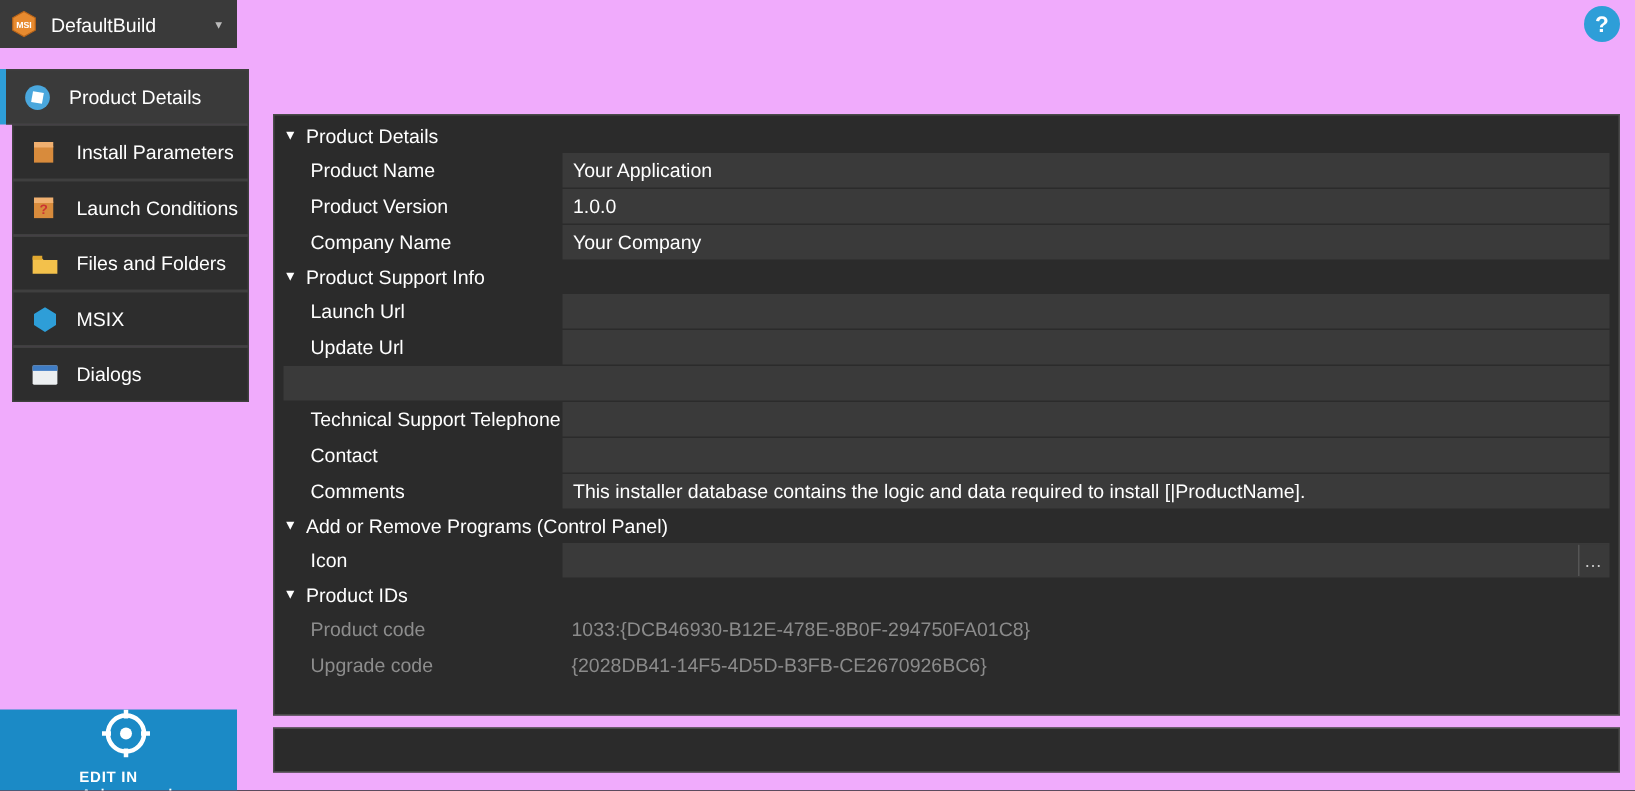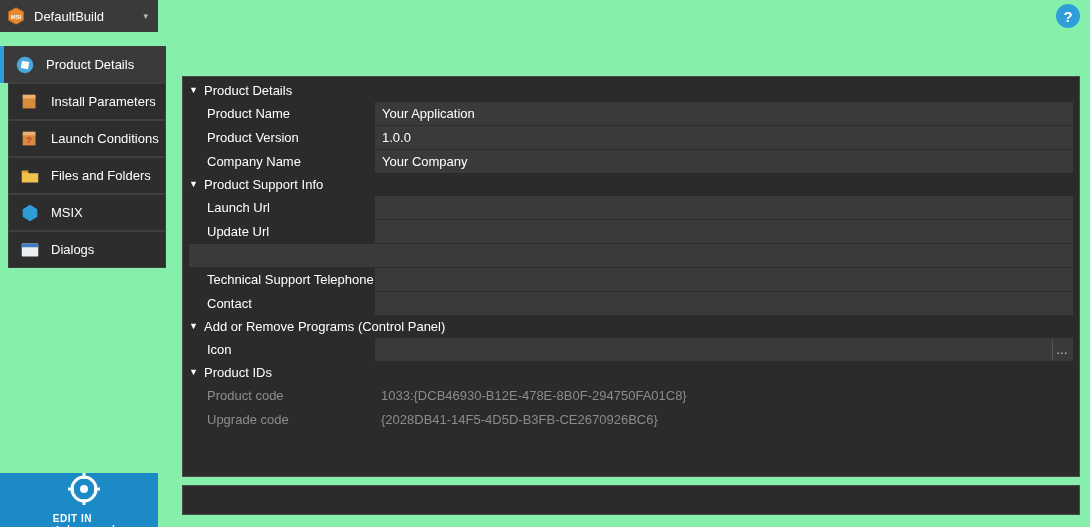--- a/index.html
+++ b/index.html
@@ -5,21 +5,21 @@
   * { box-sizing: border-box; }
   html, body {
     margin: 0; padding: 0;
     width: 1090px; height: 527px;
     font-family: "Segoe UI", Arial, sans-serif;
     font-size: 13px;
     background: #2b2b2b;
     color: #ffffff;
     overflow: hidden;
   }
-  .root { width:1090px; height:527px; position:relative; background:#86efac; }
+  .root { width:1090px; height:527px; position:relative; background:#f0abfc; }
 
   
   .topbar {
     height:32px; display:flex; align-items:stretch;
   }
   .build-selector {
     display:flex; align-items:center;
     background:#3a3a3a;
     padding:0 10px 0 6px;
     gap:8px;
@@ -279,20 +279,24 @@
         <div class="prop-value"></div>
       </div>
       <div class="prop-row">
         <div class="prop-label">Technical Support Telephone</div>
         <div class="prop-value"></div>
       </div>
       <div class="prop-row">
         <div class="prop-label">Contact</div>
         <div class="prop-value"></div>
       </div>
+      <div class="prop-row">
+        <div class="prop-label">Comments</div>
+        <div class="prop-value">This installer database contains the logic and data required to install [|ProductName].</div>
+      </div>
 
       <div class="sect-header">
         <svg class="tri" viewBox="0 0 10 10">
             <polygon points="2,2 8,2 5,8" fill="#fff"></polygon>
           </svg>
         <span>Add or Remove Programs (Control Panel)</span>
       </div>
       <div class="prop-row icon-row">
         <div class="prop-label">Icon</div>
         <div class="prop-value">

